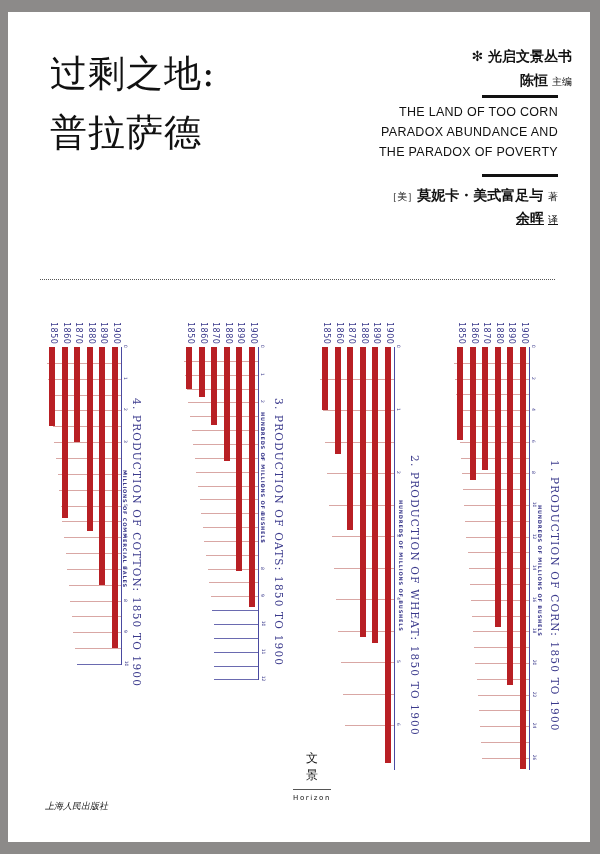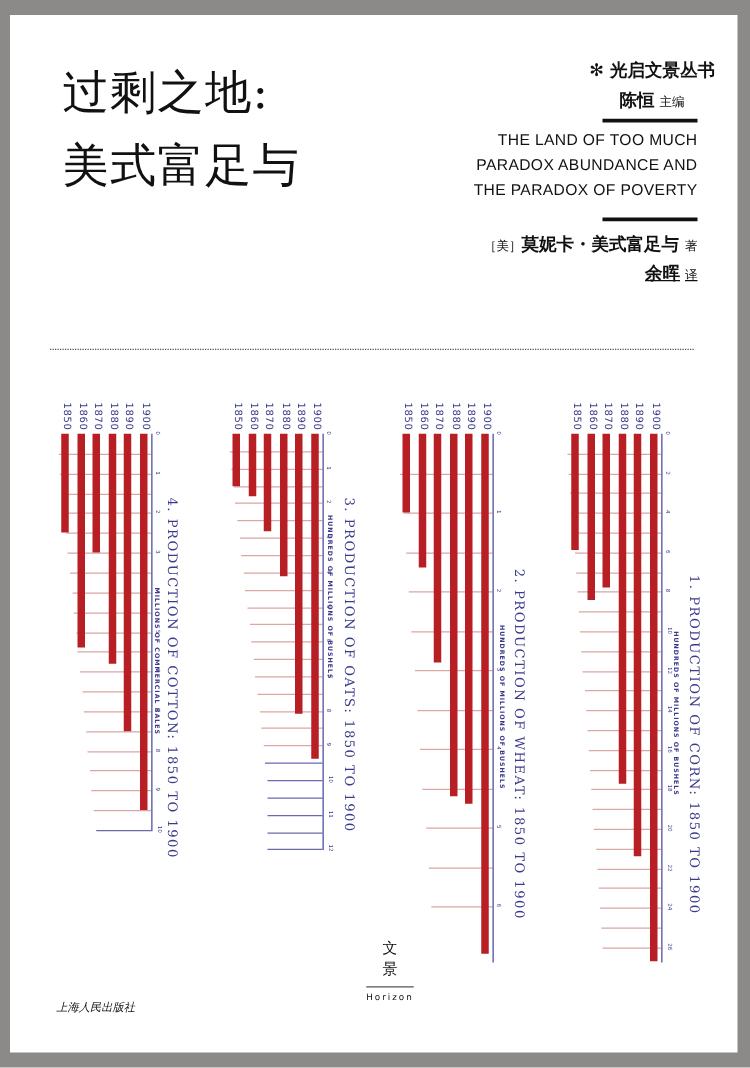--- a/index.html
+++ b/index.html
@@ -1,21 +1,21 @@
 <!DOCTYPE html>
 <html><head>
 <meta charset="utf-8">
 <style>
   html,body{margin:0;padding:0;}
   body{width:600px;height:854px;background:#8c8a89;position:relative;overflow:hidden;font-family:"DejaVu Sans",sans-serif;}
   .page{position:absolute;left:8px;top:12px;width:582px;height:830px;background:#ffffff;}
   .title{position:absolute;left:50px;top:44px;font-family:"DejaVu Serif",serif;font-size:37px;line-height:59px;color:#111;letter-spacing:1px;white-space:pre;}
   .series{position:absolute;right:28px;top:48px;text-align:right;color:#111;}
   .series .name{font-size:14px;font-weight:bold;}
-  .series .editor{font-size:14px;font-weight:bold;margin-top:6px;text-align:center;}
+  .series .editor{font-size:14px;font-weight:bold;margin-top:6px;}
   .series .editor small{font-size:10px;font-weight:normal;margin-left:4px;}
   .rule{position:absolute;right:42px;width:76px;height:3px;background:#111;}
   .en-title{position:absolute;right:42px;top:102px;text-align:right;font-family:"Liberation Sans",sans-serif;font-size:12.5px;line-height:20px;color:#111;letter-spacing:0.3px;}
   .authors{position:absolute;right:42px;top:187px;text-align:right;color:#111;}
   .authors .a1{font-size:14px;font-weight:bold;}
   .authors .a1 .small{font-size:10px;font-weight:normal;}
   .authors .a2{font-size:14px;font-weight:bold;margin-top:5px;text-decoration:underline;}
   .authors .a2 small{font-size:10px;font-weight:normal;margin-left:4px;}
   .dots{position:absolute;left:40px;top:279px;width:515px;height:0;border-top:1.5px dotted #555;}
   .chart{position:absolute;top:0;left:0;}
@@ -30,30 +30,30 @@
   .logo{position:absolute;left:292px;top:750px;width:40px;text-align:center;color:#111;}
   .logo .ch{font-family:"DejaVu Serif",serif;font-size:12px;line-height:17px;}
   .logo .ln{width:38px;height:1px;background:#555;margin:5px auto 4px;}
   .logo .en{font-size:7px;letter-spacing:1.6px;}
 </style>
 </head>
 <body>
 
 <div class="page"></div>
 
-<div class="title"><div>过剩之地:</div><div>美式富足与</div></div>
+<div class="title"><div>过剩之地:</div><div>普拉萨德</div></div>
 
 <div class="series">
   <div class="name">✻ 光启文景丛书</div>
   <div class="editor"><span>陈恒</span><small>主编</small></div>
 </div>
 <div class="rule" style="top:95px;"></div>
 
 <div class="en-title">
-  <div>THE LAND OF TOO MUCH</div>
+  <div>THE LAND OF TOO CORN</div>
   <div>PARADOX  ABUNDANCE AND</div>
   <div>THE PARADOX OF POVERTY</div>
 </div>
 <div class="rule" style="top:174px;"></div>
 
 <div class="authors">
   <div class="a1"><span class="small">［美］</span><span>莫妮卡・美式富足与</span> <span class="small">著</span></div>
   <div class="a2"><span>余晖</span><small>译</small></div>
 </div>
 

